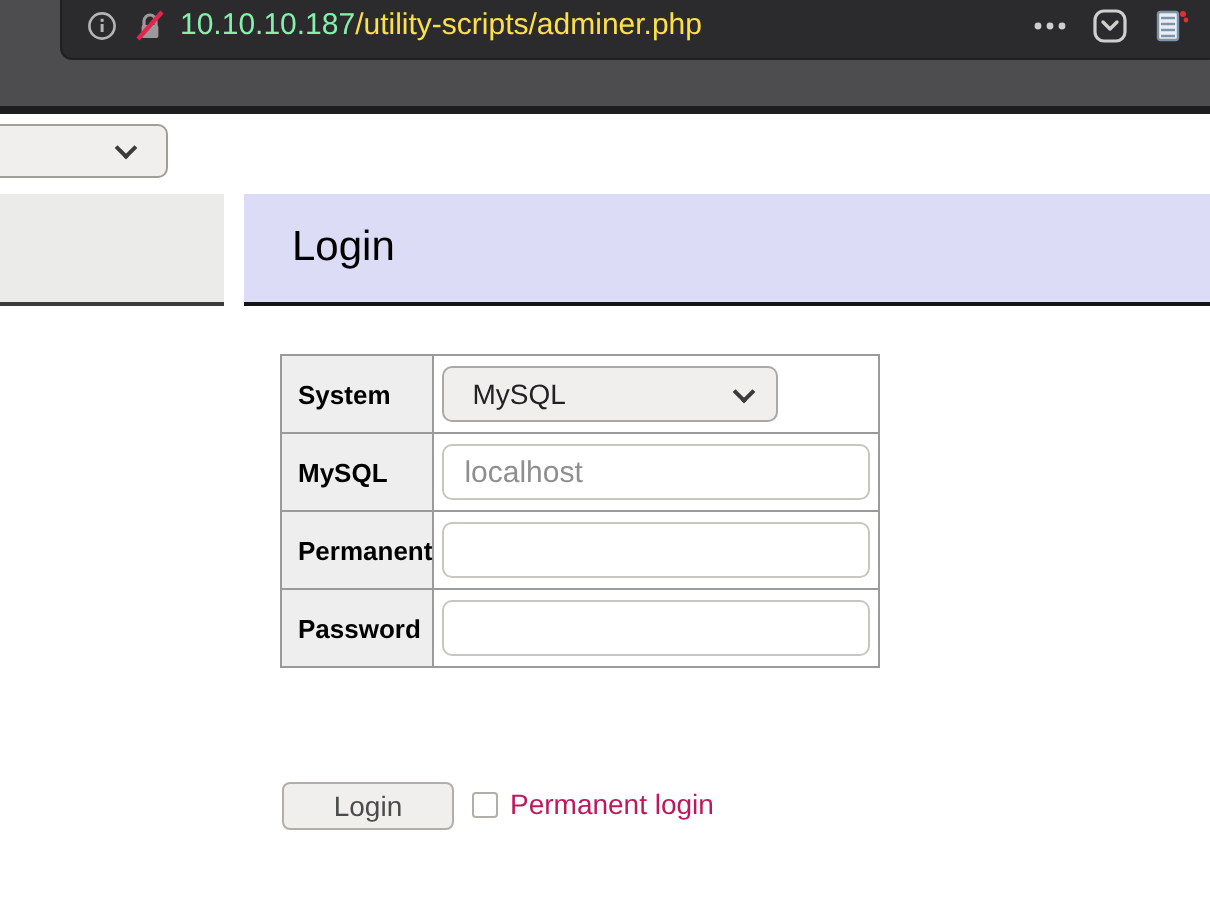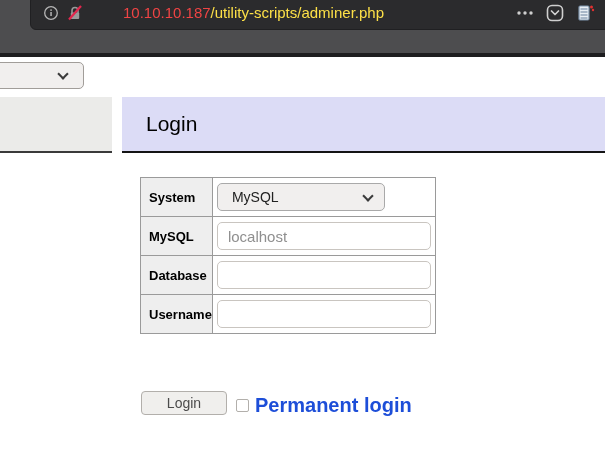--- a/index.html
+++ b/index.html
@@ -23,21 +23,21 @@
   .urlbar {
     position: absolute; left: 30px; top: -5px; width: 580px; height: 35px;
     background: #2b2b2d;
     border: 1px solid #202022;
     border-radius: 6px;
     display: flex; align-items: center;
     padding: 0 14px 0 12px;
   }
   .urlbar .icon { display: inline-flex; align-items: center; }
   .url-text { font-size: 15px; margin-left: 6px; white-space: nowrap; }
-  .url-host { color: #ef4444; margin-left: 33px; }
+  .url-host { color: #86efac; }
   .url-path { color: #fde047; }
   .urlbar-right { margin-left: auto; display: flex; align-items: center; gap: 11px; }
 
   
   .lang-select {
     position: absolute; left: -22px; top: 62px; width: 106px; height: 27px;
     background: #f1efee;
     border: 1px solid #a19d99;
     border-radius: 5px;
     cursor: pointer;
@@ -134,21 +134,21 @@
   }
   .perm-row input[type="checkbox"] {
     appearance: none; -webkit-appearance: none;
     width: 13px; height: 13px;
     border: 1px solid #b2afab;
     border-radius: 2px;
     background: #fff;
     margin: 0 6px 0 0;
     cursor: pointer;
   }
-  .perm-row label { font-size: 20px; color: #1d4ed8; cursor: pointer; font-weight: bold; }
+  .perm-row label { font-size: 14px; color: #be185d; cursor: pointer; }
 </style>
 </head>
 <body>
 
 <div class="toolbar">
   <div class="urlbar">
     <span class="icon">
       <svg width="16" height="16" viewBox="0 0 16 16">
         <circle cx="8" cy="8" r="6.3" fill="none" stroke="#b5b5b5" stroke-width="1.3"></circle>
         <rect x="7.3" y="7" width="1.5" height="4" fill="#b5b5b5"></rect>
@@ -214,27 +214,27 @@
       </div>
     </td>
   </tr>
   <tr>
     <th>MySQL</th>
     <td>
       <input type="text" placeholder="localhost" style="">
     </td>
   </tr>
   <tr>
-    <th>Database</th>
+    <th>Permanent</th>
     <td>
       <input type="text" style="">
     </td>
   </tr>
   <tr>
-    <th>Username</th>
+    <th>Password</th>
     <td>
       <input type="password" style="">
     </td>
   </tr>
 </tbody>
   </table>
 
 <button class="login-btn">Login</button>
 
 <div class="perm-row">

